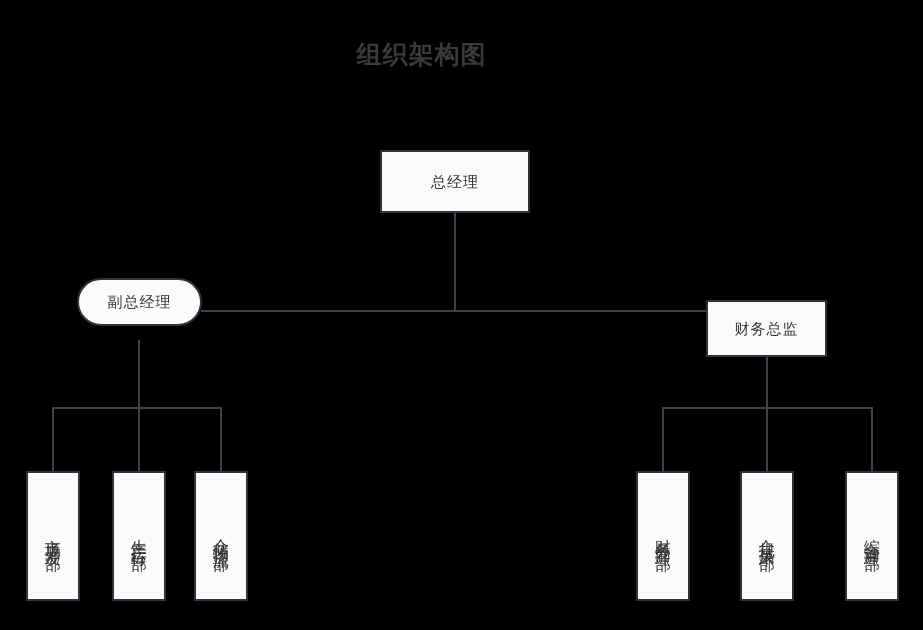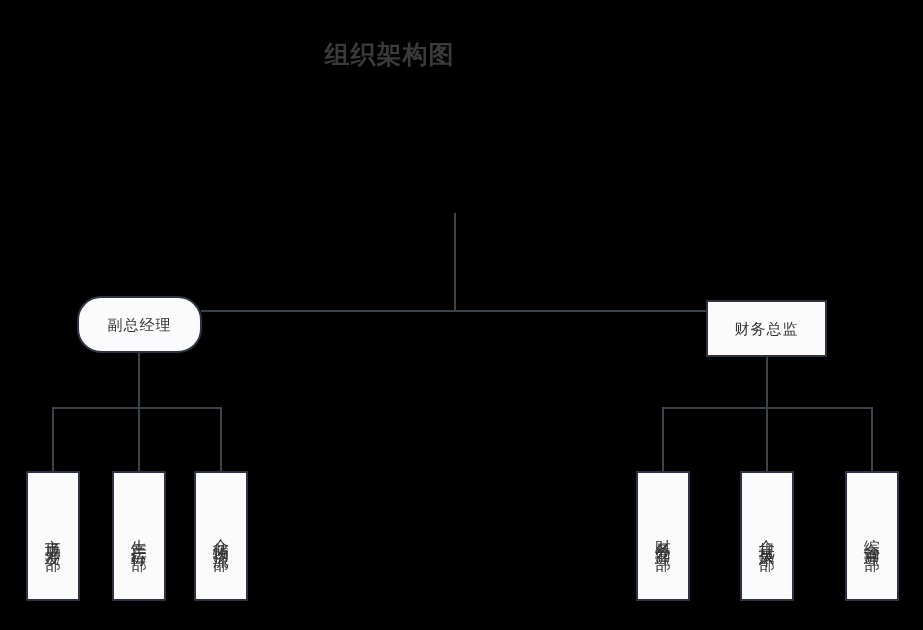--- a/index.html
+++ b/index.html
@@ -21,20 +21,21 @@
     position: absolute;
     left: 0;
     top: 38px;
     width: 779px;
     text-align: center;
     font-size: 25px;
     font-weight: bold;
     color: #3a3a3a;
     letter-spacing: 1px;
     white-space: nowrap;
+    padding-left: 32px;
   }
 
   
   .conn {
     position: absolute;
     background: #3d434b;
   }
   .conn-v { width: 2px; }
   .conn-h { height: 2px; }
 
@@ -92,22 +93,25 @@
   <div class="conn conn-v" style="left:220px; top:407px; height:64px;"></div>
 
   <div class="conn conn-v" style="left:766px; top:340px; height:69px;"></div>
 
   <div class="conn conn-h" style="left:662px; top:407px; width:211px;"></div>
 
   <div class="conn conn-v" style="left:662px; top:407px; height:64px;"></div>
   <div class="conn conn-v" style="left:766px; top:407px; height:64px;"></div>
   <div class="conn conn-v" style="left:871px; top:407px; height:64px;"></div>
 
+  <div class="node node-h" style="left:380px; top:150px; width:150px; height:63px;">
+    <span class="node-label">总经理</span>
+  </div>
 
-  <div class="node node-h" style="left:77px; top:296px; width:125px; height:57px;border-radius:24px;">
+  <div class="node node-h" style="left:77px; top:278px; width:125px; height:48px;border-radius:24px;">
     <span class="node-label">副总经理</span>
   </div>
 
   <div class="node node-h" style="left:706px; top:300px; width:121px; height:57px;">
     <span class="node-label">财务总监</span>
   </div>
 
   <div class="node node-v" style="left:26px; top:471px; width:54px; height:130px;">
     <span class="node-label">市场开发部</span>
   </div>

